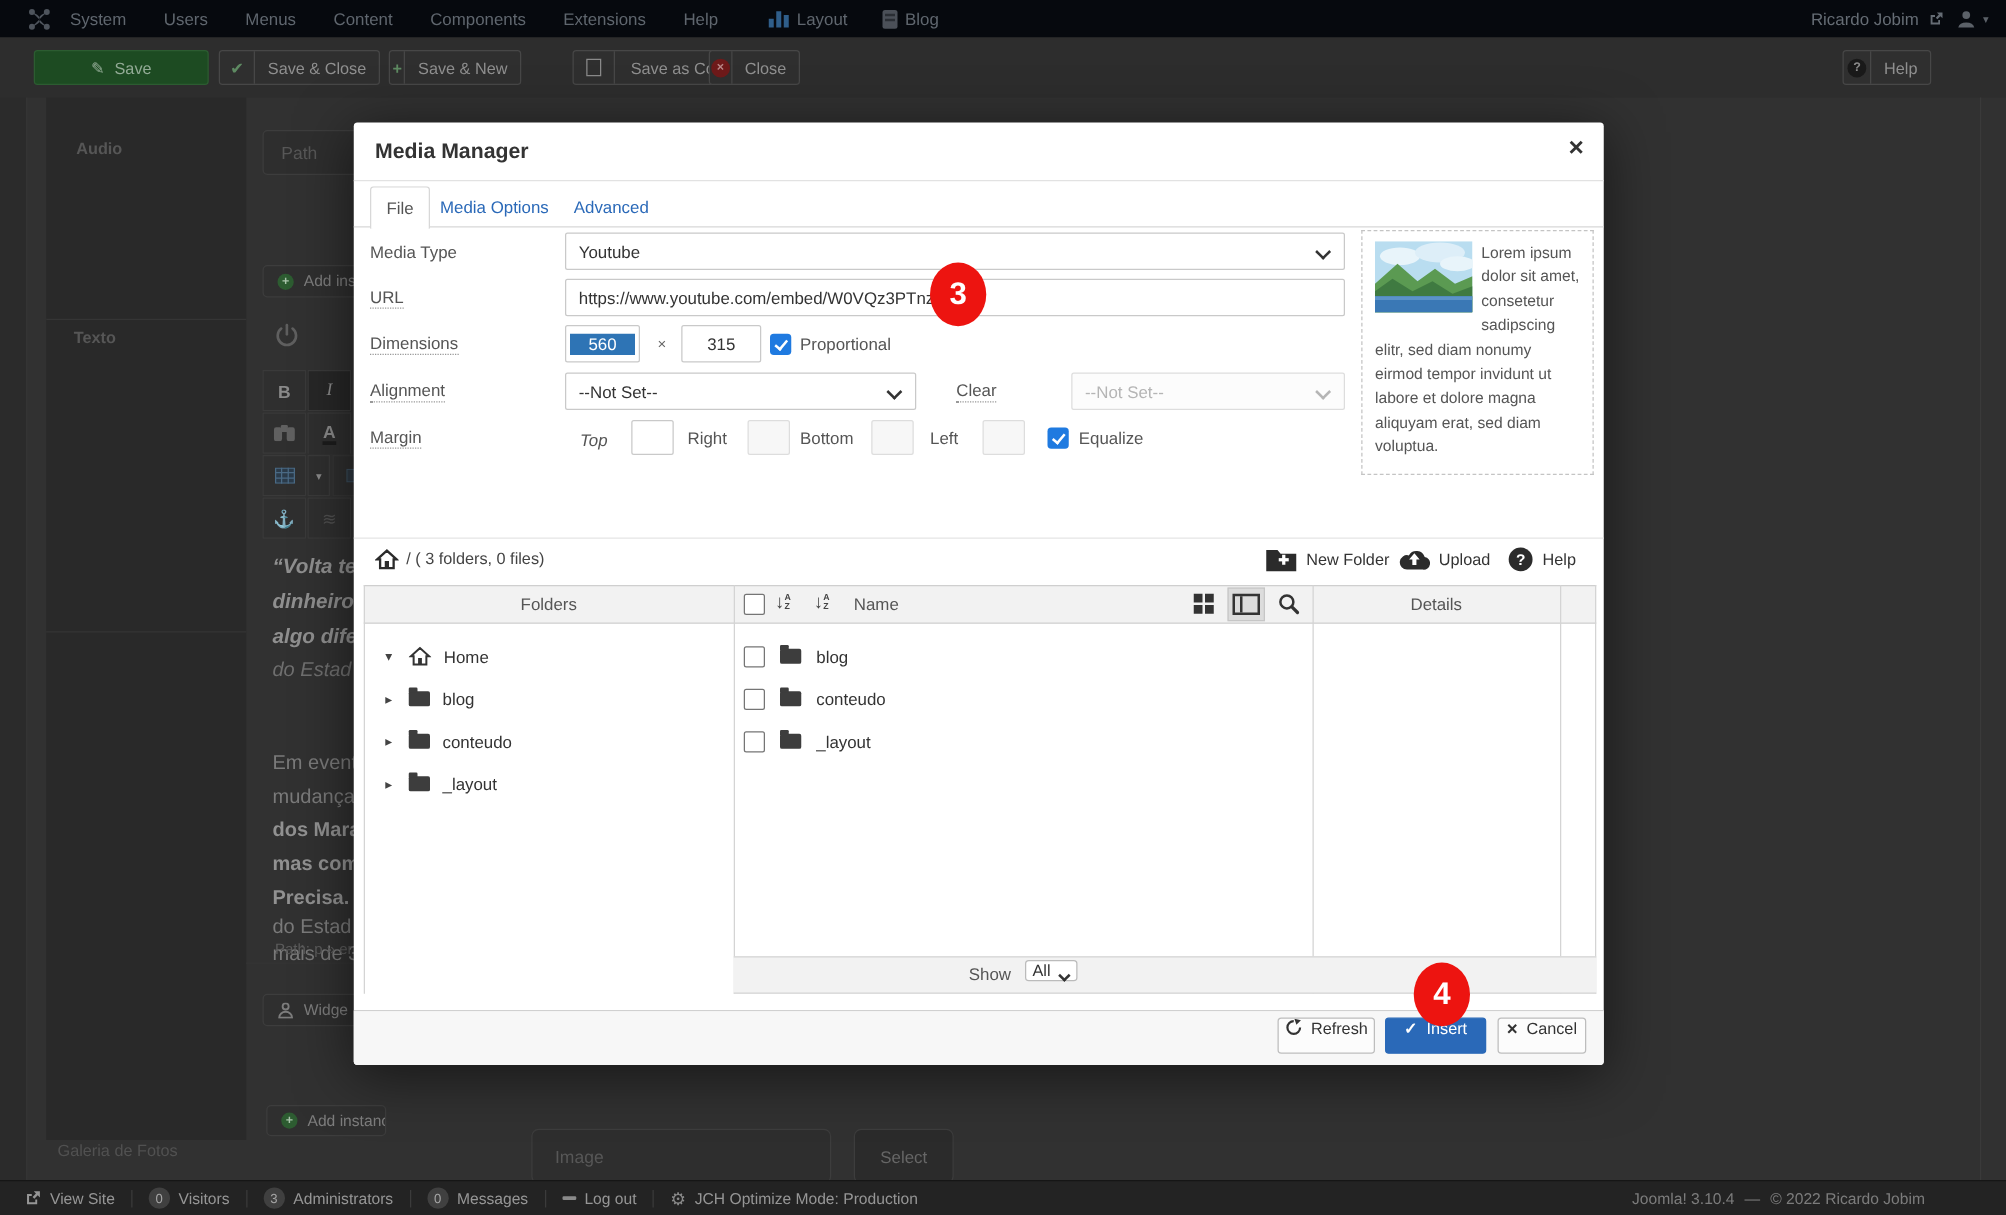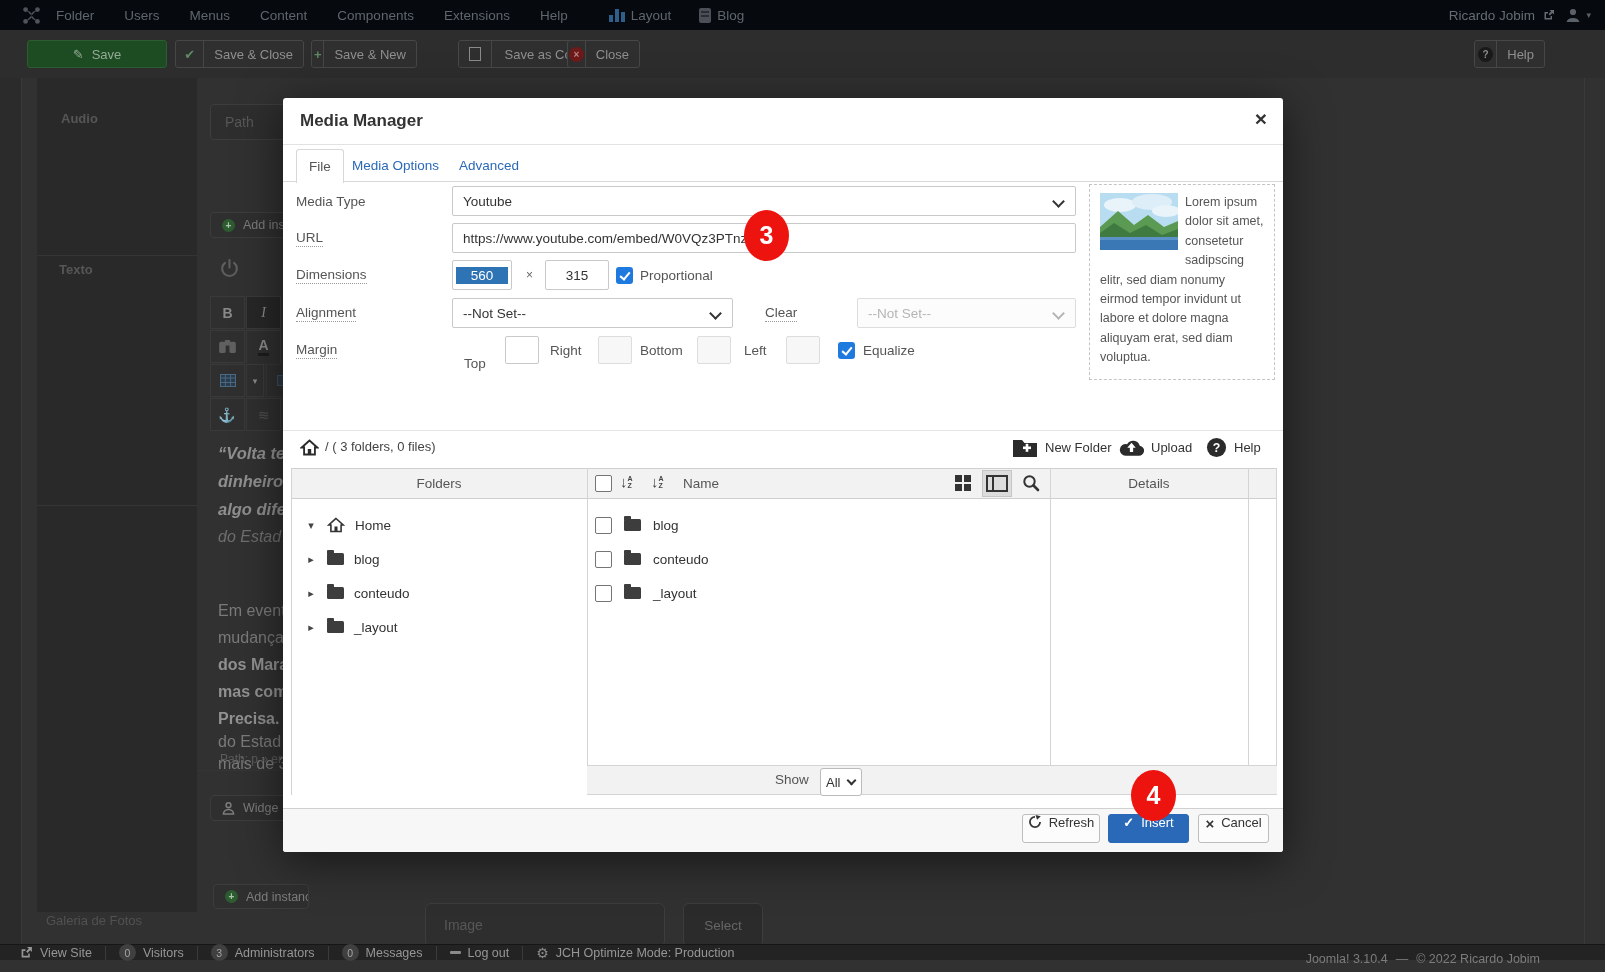--- a/index.html
+++ b/index.html
@@ -39,21 +39,21 @@
   .bg-btn{position:absolute;border:1px solid #3d3d3d;border-radius:4px;color:#7d7d7d;font-size:12.5px;
           display:flex;align-items:center;gap:8px;padding:0 11px;box-sizing:border-box;background:#2f2f2f;white-space:nowrap;overflow:hidden;}
   .pluscirc{width:13px;height:13px;border-radius:50%;background:#2d5c31;color:#a9c4ab;font-size:10px;font-weight:bold;
             display:flex;align-items:center;justify-content:center;flex:none;}
   .ecell{position:absolute;width:35px;height:33px;border:1px solid #3a3a3a;background:#2f2f2f;color:#8a8a8a;
          display:flex;align-items:center;justify-content:center;font-size:14px;box-sizing:border-box;}
   .eline{position:absolute;left:218px;white-space:nowrap;color:#7a7a7a;font-size:16px;}
   .eline.bi{font-weight:bold;font-style:italic;color:#8f8f8f;font-size:16.5px;}
   .eline.it{font-style:italic;color:#6f6f6f;}
   .eline.b{font-weight:bold;color:#919191;}
-  .statusbar{position:absolute;left:0;top:944px;width:1605px;height:16px;background:#232323;border-top:1px solid #161616;
+  .statusbar{position:absolute;left:0;top:944px;width:1605px;height:28px;background:#232323;border-top:1px solid #161616;
              display:flex;align-items:center;color:#969696;font-size:12.5px;z-index:15;box-sizing:border-box;}
   .sb-item{display:flex;align-items:center;gap:7px;padding:0 13px;white-space:nowrap;}
   .sb-sep{width:1px;height:14px;background:#3b3b3b;}
   .sb-badge{width:17px;height:17px;border-radius:50%;background:#404040;color:#a5a5a5;font-size:10.5px;
             display:flex;align-items:center;justify-content:center;}
   .sb-right{position:absolute;right:65px;top:0;height:28px;display:flex;align-items:center;gap:8px;color:#7c7c7c;font-size:12.5px;}
   .edgeline{position:absolute;left:1584px;top:78px;width:1px;height:866px;background:#3a3a3a;}
   
   .modal{position:absolute;left:283px;top:98px;width:1000px;height:754px;background:#fff;border-radius:3px;
          box-shadow:0 8px 45px rgba(0,0,0,.55);z-index:20;font-size:13.5px;color:#333;}
@@ -97,21 +97,21 @@
   .colbtn{position:absolute;width:30px;height:27px;background:#dcdcdc;border:1px solid #c6c6c6;
           display:flex;align-items:center;justify-content:center;box-sizing:border-box;}
   .colsic{width:18px;height:13px;border:2px solid #333;position:relative;}
   .colsic::before{content:"";position:absolute;left:4px;top:0;bottom:0;width:2px;background:#333;}
   .fold{width:17px;height:12px;background:#3d3d3d;border-radius:1.5px;position:relative;flex:none;}
   .fold::before{content:"";position:absolute;top:-3px;left:0;width:7px;height:4px;background:#3d3d3d;border-radius:1px 1px 0 0;}
   .treerow{position:absolute;display:flex;align-items:center;gap:10px;color:#333;font-size:13.5px;}
   .caret{width:12px;color:#444;font-size:11px;text-align:center;}
   .showbar{position:absolute;left:304px;top:667px;width:690px;height:30px;background:#f2f2f2;
            border-top:1px solid #d4d4d4;border-bottom:1px solid #d4d4d4;box-sizing:border-box;}
-  .showsel{position:absolute;left:537px;top:670px;width:42px;height:28px;border:1px solid #bbb;border-radius:3px;background:#fff;
+  .showsel{position:absolute;left:537px;top:670px;width:42px;height:17px;border:1px solid #bbb;border-radius:3px;background:#fff;
            display:flex;align-items:center;padding:0 5px;box-sizing:border-box;font-size:13px;color:#333;}
   .showsel::after{content:"";position:absolute;right:6px;top:8px;width:5px;height:5px;
                   border-right:2px solid #333;border-bottom:2px solid #333;transform:rotate(45deg);}
   .m-footer{position:absolute;left:0;top:710px;width:100%;height:44px;background:#f7f7f7;
             border-top:1px solid #d0d0d0;border-radius:0 0 3px 3px;box-sizing:border-box;}
   .fbtn{position:absolute;top:716px;height:29px;display:flex;align-items:flex-start;justify-content:center;gap:7px;
         background:#fcfcfc;border:1px solid #bdbdbd;border-radius:3px;color:#333;font-size:13px;box-sizing:border-box;}
   .fbtn.primary{background:#2a69b8;border-color:#2a69b8;color:#fff;}
 </style>
 </head>
@@ -122,21 +122,21 @@
   <div class="menubar">
     <span style="margin-left:22px;display:flex;">
       <svg width="19" height="19" viewBox="0 0 24 24" fill="#4e545c">
           <circle cx="4.5" cy="4.5" r="3"></circle>
           <circle cx="19.5" cy="4.5" r="3"></circle>
           <circle cx="4.5" cy="19.5" r="3"></circle>
           <circle cx="19.5" cy="19.5" r="3"></circle>
           <path d="M5 5c5 1.5 8.5 5 7 7C10 10 6.5 6.5 5 5zm14 0c-5 1.5-8.5 5-7 7 2-2 5.5-5.5 7-7zM5 19c5-1.5 8.5-5 7-7-2 2-5.5 5.5-7 7zm14 0c-5-1.5-8.5-5-7-7 2 2 5.5 5.5 7 7z"></path>
         </svg>
     </span>
-    <span class="mitem">Folder</span>
+    <span class="mitem">System</span>
     <span class="mitem">Users</span>
     <span class="mitem">Menus</span>
     <span class="mitem">Content</span>
     <span class="mitem">Components</span>
     <span class="mitem">Extensions</span>
     <span class="mitem">Help</span>
     <span class="micon-lbl" style="margin-left:12px;">
       <span class="lay-ic">
           <i style="height:7px;"></i>
           <i style="height:13px;"></i>
@@ -379,21 +379,21 @@
     <div class="f-label" style="left:482px;top:200px;">
         <span class="dotted">Clear</span>
       </div>
     <div class="selbox disabled" style="left:574px;top:200px;width:219px;">
       <span>--Not Set--</span>
     </div>
 
     <div class="f-label" style="top:237px;">
         <span class="dotted">Margin</span>
       </div>
-    <div class="f-label" style="left:181px;top:250px;">
+    <div class="f-label" style="left:181px;top:239px;font-style:italic;">
         <span>Top</span>
       </div>
     <div class="inp-en" style="left:222px;top:238px;width:34px;"></div>
     <div class="f-label" style="left:267px;top:237px;">
         <span>Right</span>
       </div>
     <div class="inp-dis" style="left:315px;top:238px;width:34px;"></div>
     <div class="f-label" style="left:357px;top:237px;">
         <span>Bottom</span>
       </div>

